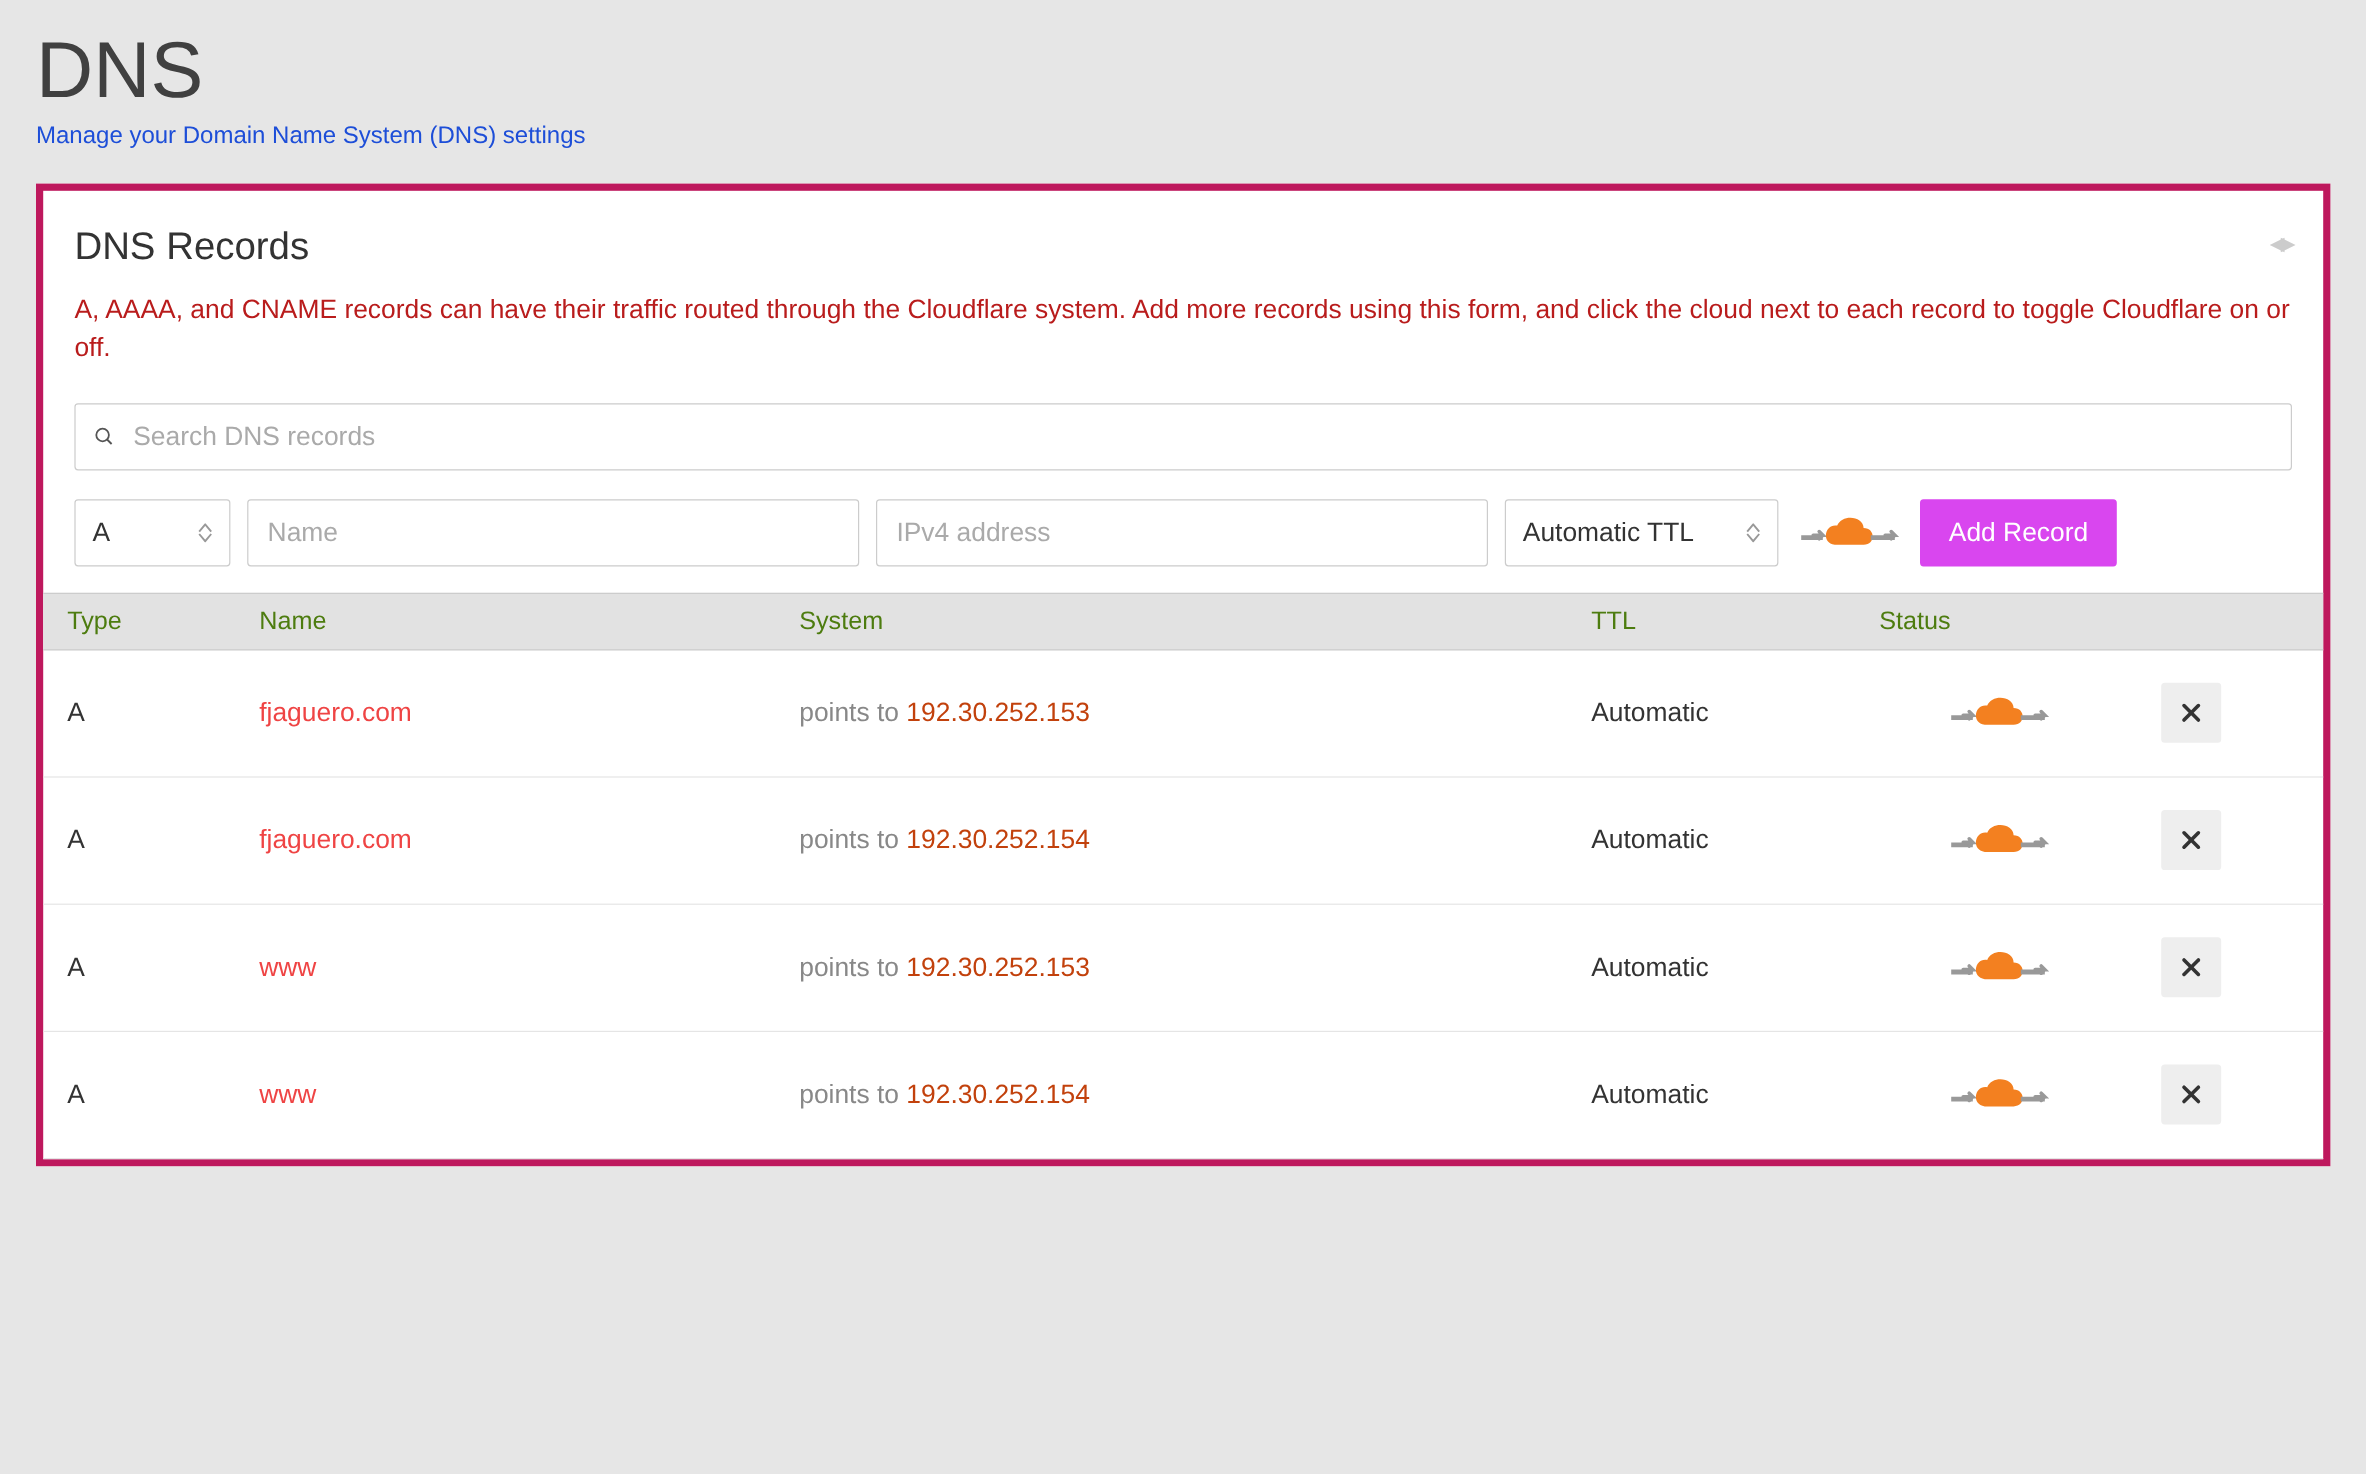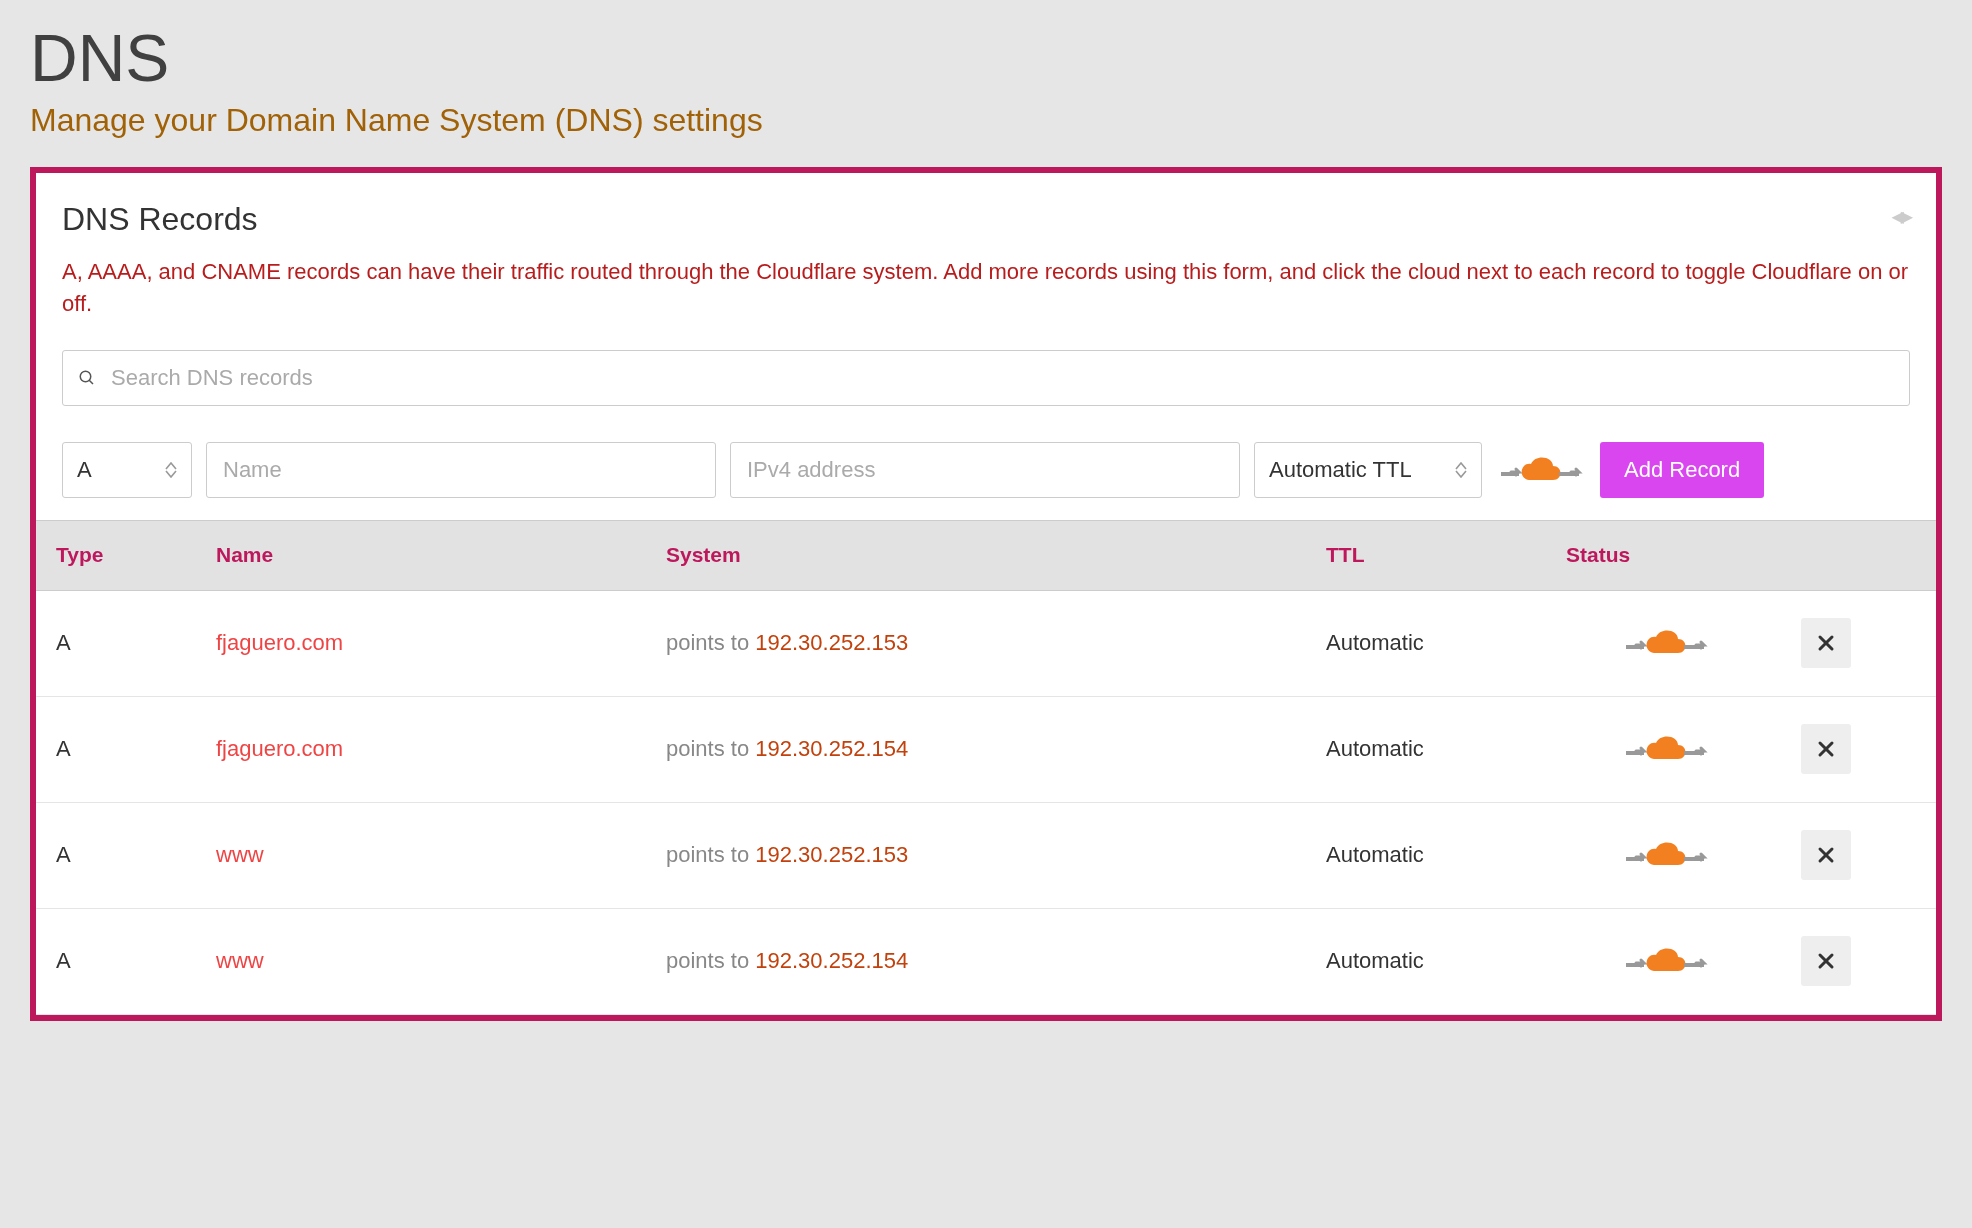--- a/index.html
+++ b/index.html
@@ -12,22 +12,22 @@
   .page {
     padding: 20px 30px 0 30px;
   }
   h1.page-title {
     font-size: 66px;
     font-weight: 400;
     color: #404040;
     margin-bottom: 6px;
   }
   .page-subtitle {
-    font-size: 32px;
-    color: #a16207;
+    font-size: 20px;
+    color: #1d4ed8;
     font-weight: 300;
     margin-bottom: 28px;
   }
   .card {
     background: #fff;
     border: 6px solid #be185d;
     padding: 0;
   }
   .card-inner {
     padding: 28px 26px 0 26px;
@@ -53,21 +53,21 @@
     color: #ccc;
     font-size: 16px;
     letter-spacing: -3px;
     margin-top: 6px;
     user-select: none;
   }
 
   
   .search-wrap {
     position: relative;
-    margin-bottom: 36px;
+    margin-bottom: 24px;
   }
   .search-icon-svg {
     position: absolute;
     left: 16px;
     top: 50%;
     transform: translateY(-50%);
     width: 18px; height: 18px;
     stroke: #555; fill:none; stroke-width:2;
   }
   .search-input {
@@ -153,23 +153,23 @@
   .thead, .trow {
     display: grid;
     grid-template-columns: 160px 450px 660px 240px 230px 90px;
     align-items: center;
   }
   .thead {
     background: #e2e2e2;
     border-top: 1px solid #ccc;
     border-bottom: 1px solid #ccc;
     font-size: 21px;
-    font-weight: 700;
-    color: #be185d;
-    height: 71px;
+    font-weight: 400;
+    color: #4d7c0f;
+    height: 48px;
   }
   .thead > div { padding: 0 10px 0 20px; }
   .trow {
     border-bottom: 1px solid #e5e5e5;
     height: 106px;
     font-size: 22px;
   }
   .trow > div { padding: 0 10px 0 20px; }
   .cell-type { color: #333; }
   .cell-name { color: #ef4444; }

